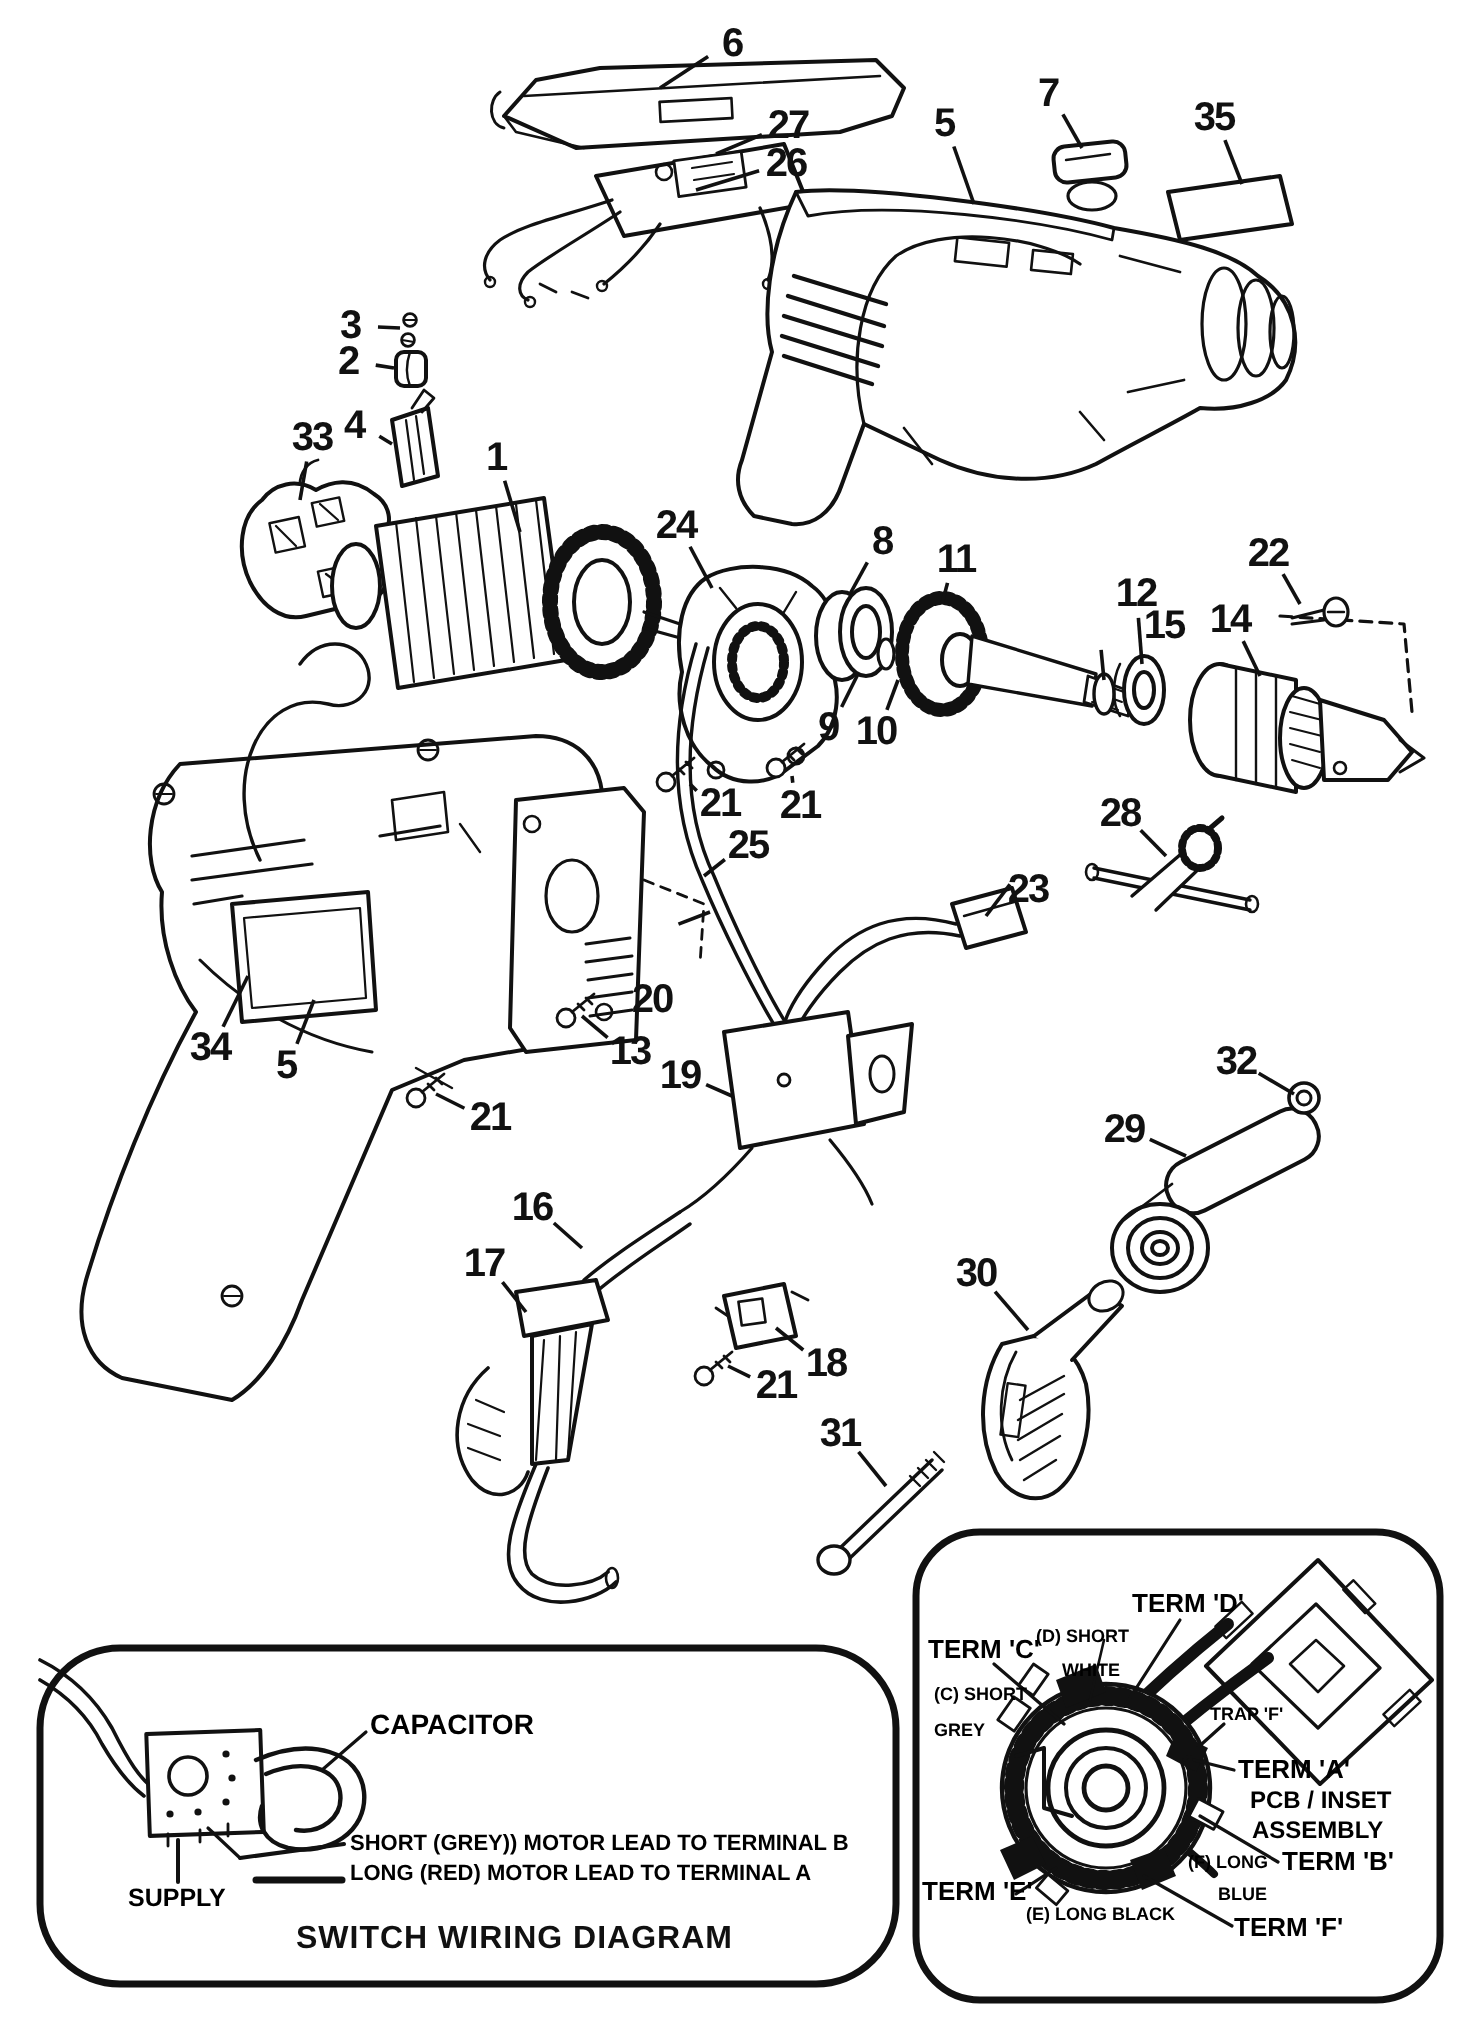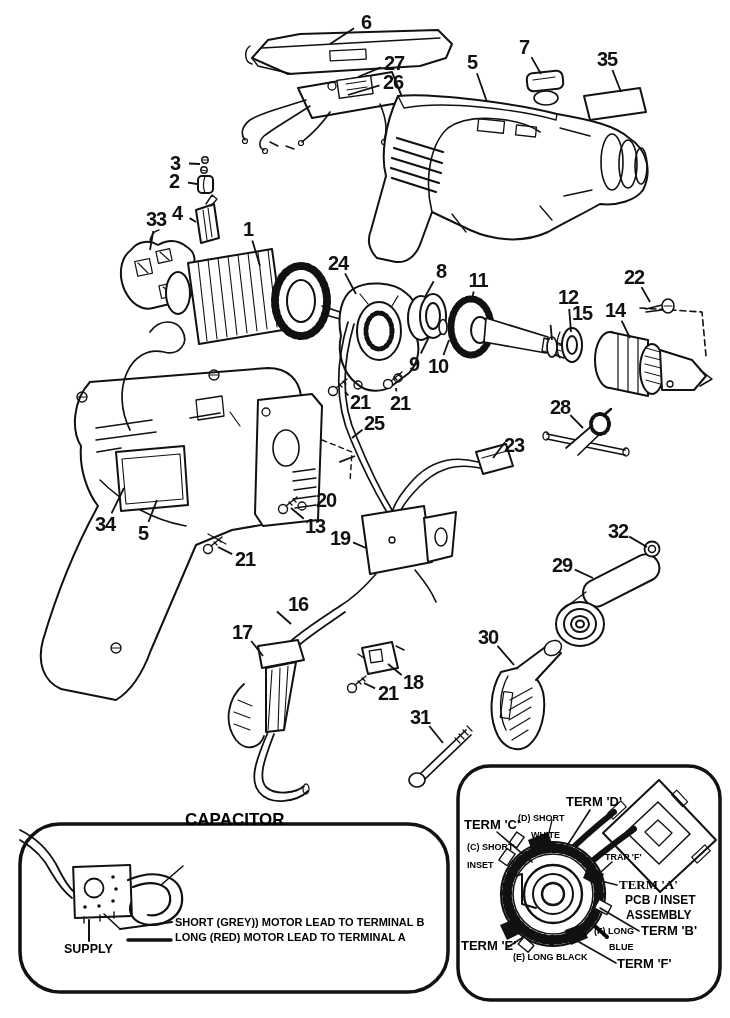--- a/index.html
+++ b/index.html
@@ -429,42 +429,43 @@
       <div class="callout" style="left: 560px; top: 407px;">28</div>
       <div class="callout" style="left: 514px; top: 433px; margin-top: 12px;">23</div>
       <div class="callout" style="left: 326px; top: 466px; margin-top: 34px;">20</div>
       <div class="callout" style="left: 105px; top: 524px;">34</div>
       <div class="callout" style="left: 143px; top: 533px;">5</div>
       <div class="callout" style="left: 315px; top: 526px;">13</div>
       <div class="callout" style="left: 340px; top: 538px;">19</div>
       <div class="callout" style="left: 245px; top: 559px;">21</div>
       <div class="callout" style="left: 618px; top: 531px;">32</div>
       <div class="callout" style="left: 562px; top: 565px;">29</div>
-      <div class="callout" style="left: 266px; top: 604px; margin-left: 32px;">16</div>
+      <div class="callout" style="left: 266px; top: 604px;">16</div>
       <div class="callout" style="left: 242px; top: 632px;">17</div>
       <div class="callout" style="left: 488px; top: 637px; text-align: center;">30</div>
       <div class="callout" style="left: 413px; top: 682px;">18</div>
       <div class="callout" style="left: 388px; top: 693px;">21</div>
       <div class="callout" style="left: 420px; top: 717px;">31</div>
     </div>
 
-  <div class="inset-label" style="left:185px;top:811px;font-size:17px;">CAPACITOR</div>
+  <div class="inset-label" style="left:185px;top:855px;font-size:14px;">CAPACITOR</div>
   <div class="inset-label" style="left:64px;top:943px;font-size:12.5px;">SUPPLY</div>
   <div class="inset-label" style="left:175px;top:917px;font-size:11px;">SHORT (GREY)) MOTOR LEAD TO TERMINAL B</div>
   <div class="inset-label" style="left:175px;top:932px;font-size:11px;">LONG (RED) MOTOR LEAD TO TERMINAL A</div>
+  <div class="inset-title" style="left:148px;top:961px;font-size:16px;">SWITCH WIRING DIAGRAM</div>
 
   <div id="motor-labels">
       <div class="inset-label" style="left: 566px; top: 795px; font-size: 13px;">TERM 'D'</div>
       <div class="inset-label" style="left: 518px; top: 814px; font-size: 9px;">(D) SHORT</div>
       <div class="inset-label" style="left: 531px; top: 831px; font-size: 9px;">WHITE</div>
       <div class="inset-label" style="left: 464px; top: 818px; font-size: 13px;">TERM 'C'</div>
       <div class="inset-label" style="left: 467px; top: 843px; font-size: 9px;">(C) SHORT</div>
-      <div class="inset-label" style="left: 467px; top: 861px; font-size: 9px;">INSET</div>
+      <div class="inset-label" style="left: 467px; top: 861px; font-size: 9px;">GREY</div>
       <div class="inset-label" style="left: 605px; top: 853px; font-size: 9px;">TRAP 'F'</div>
-      <div class="inset-label" style="left: 619px; top: 878px; font-size: 13px; font-family: Liberation Serif, serif;">TERM 'A'</div>
+      <div class="inset-label" style="left: 619px; top: 878px; font-size: 13px;">TERM 'A'</div>
       <div class="inset-label" style="left: 625px; top: 894px; font-size: 12px;">PCB / INSET</div>
       <div class="inset-label" style="left: 626px; top: 909px; font-size: 12px;">ASSEMBLY</div>
       <div class="inset-label" style="left: 594px; top: 927px; font-size: 9px;">(F) LONG</div>
       <div class="inset-label" style="left: 641px; top: 924px; font-size: 13px;">TERM 'B'</div>
       <div class="inset-label" style="left: 609px; top: 943px; font-size: 9px;">BLUE</div>
       <div class="inset-label" style="left: 461px; top: 939px; font-size: 13px;">TERM 'E'</div>
       <div class="inset-label" style="left: 513px; top: 953px; font-size: 9px;">(E) LONG BLACK</div>
       <div class="inset-label" style="left: 617px; top: 957px; font-size: 13px;">TERM 'F'</div>
     </div>
 

